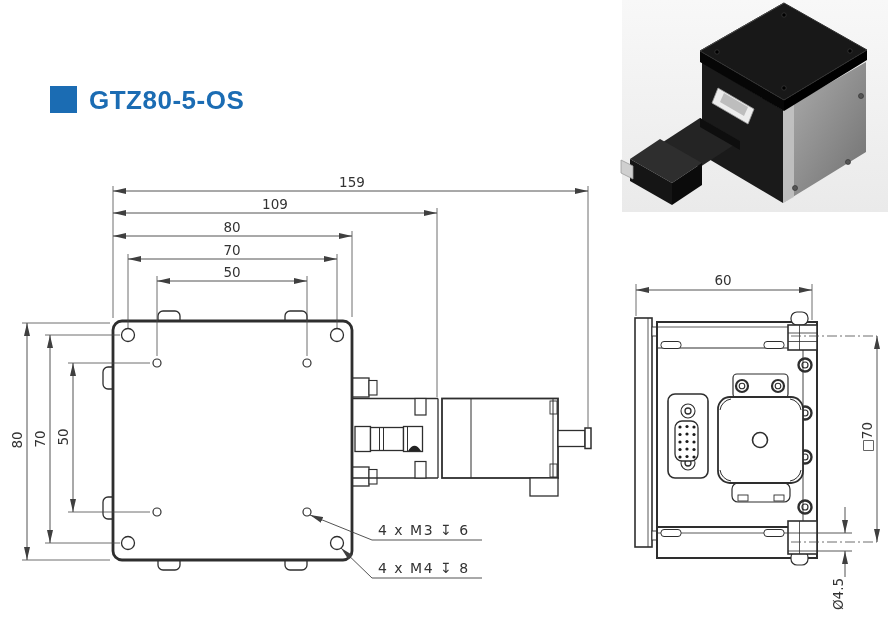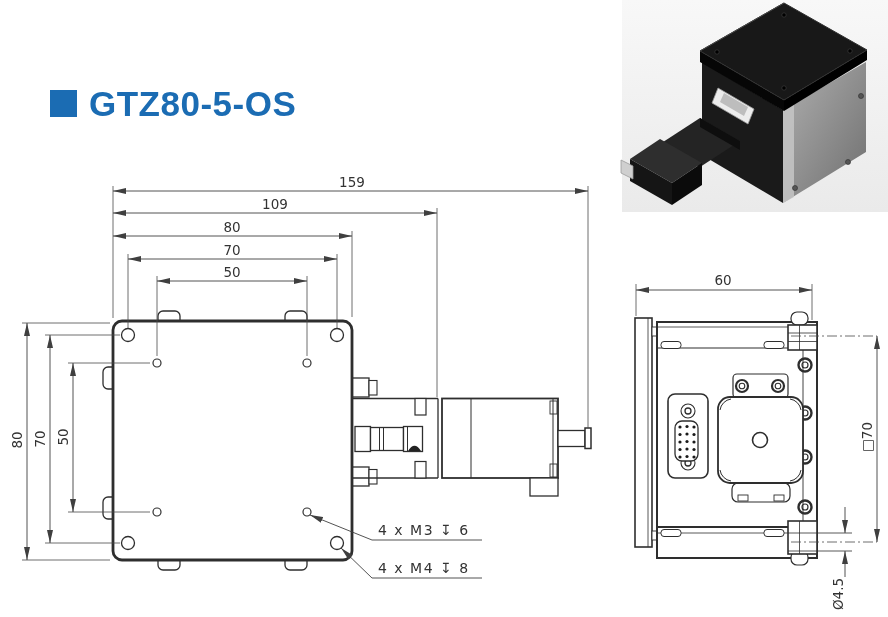--- a/index.html
+++ b/index.html
@@ -1,20 +1,20 @@
 <!DOCTYPE html>
 <html><head>
 <meta charset="utf-8">
 <style>
   html,body{margin:0;padding:0;background:#ffffff;}
   .page{position:relative;width:888px;height:617px;background:#ffffff;overflow:hidden;
         font-family:"Liberation Sans",sans-serif;}
   .title-block{position:absolute;left:50px;top:86px;display:flex;align-items:center;gap:12px;}
   .title-square{width:27px;height:27px;background:#1b6cb3;}
-  .page-title{color:#1b6cb3;font-size:35px;font-weight:bold;letter-spacing:.5px;
+  .page-title{color:#1b6cb3;font-size:26px;font-weight:bold;letter-spacing:.5px;
               font-family:"Liberation Sans",sans-serif;line-height:1;}
   svg{position:absolute;left:0;top:0;}
   .obj{stroke:#2e2e2e;fill:none;}
   .objf{stroke:#2e2e2e;fill:#ffffff;}
   .dimline{stroke:#3f3f3f;stroke-width:0.9;fill:none;}
   .extline{stroke:#4a4a4a;stroke-width:0.8;fill:none;}
   .cl{stroke:#4a4a4a;stroke-width:0.8;fill:none;stroke-dasharray:10 3 2 3;}
   .dimtxt{font-family:"DejaVu Sans",sans-serif;font-size:13.5px;fill:#333333;}
   .notetxt{font-family:"DejaVu Sans",sans-serif;font-size:14px;fill:#333333;letter-spacing:1.5px;}
 </style>

